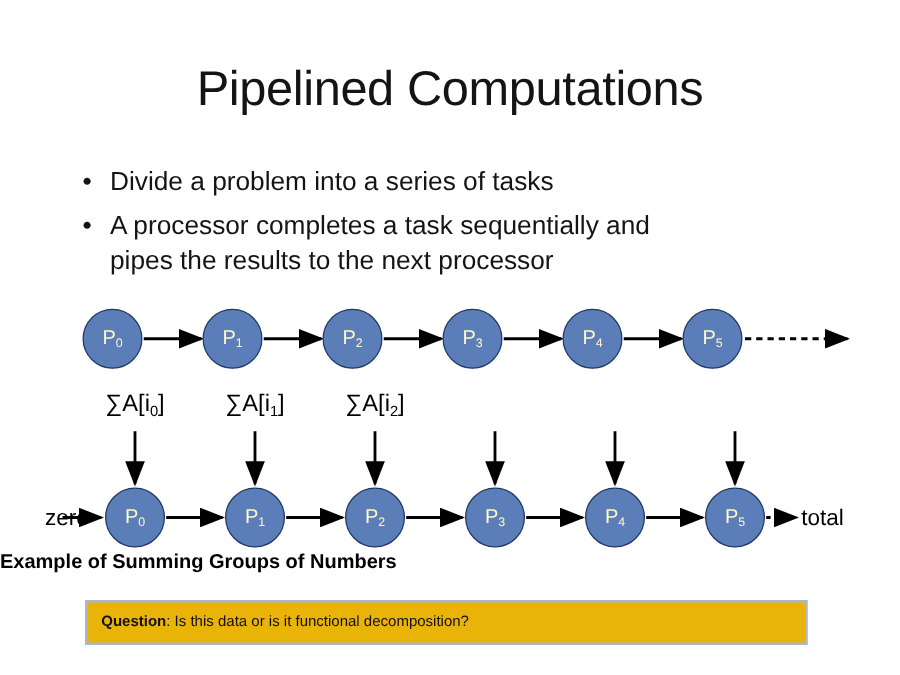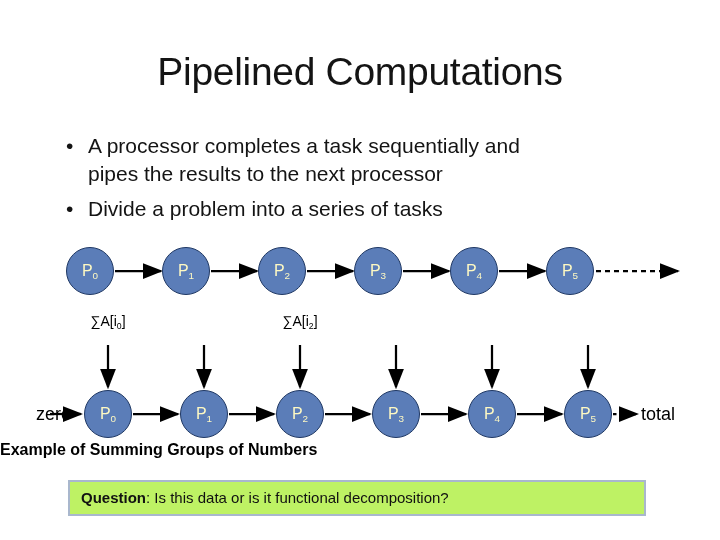--- a/index.html
+++ b/index.html
@@ -44,56 +44,56 @@
     box-sizing:border-box;
     display:flex;align-items:center;justify-content:center;
     font-size:16px;color:#fef9c3;
   }
   .node.top{top:9px;}
   .node.bottom{top:152px;}
   .sub{font-size:0.62em;vertical-align:-0.3em;}
 
   .sum-label{
     position:absolute;top:75px;width:80px;
-    text-align:center;font-size:14px;color:#000;
+    text-align:center;font-size:19px;color:#000;
   }
   .io-label{position:absolute;font-size:18px;color:#000;text-align:center;}
   .io-zero{left:8px;top:166px;width:40px;text-align:right;margin-left:23px;}
   .io-total{left:641px;top:166px;}
 
   .caption{
     position:absolute;top:203px;left:0;right:10px;
     text-align:left;font-size:16px;font-weight:700;color:#000;
   }
 
   .qbox{
     position:absolute;left:68px;top:480px;width:578px;height:36px;
     box-sizing:border-box;
-    background:#bef264;
+    background:#eab308;
     border:2px solid #a9b7cd;
-    font-size:15px;line-height:31px;
+    font-size:12px;line-height:31px;
     padding-left:11px;
     white-space:nowrap;
   }
   .qlabel{font-weight:700;}
 </style>
 </head>
 <body>
 
 <div class="slide">
 
   <h1 class="title">Pipelined Computations</h1>
 
   <ul class="bullets">
     <li>
+      <span class="line">Divide a problem into a series of tasks</span>
+    </li>
+    <li>
       <span class="line">A processor completes a task sequentially and</span>
       <span class="line">pipes the results to the next processor</span>
-    </li>
-    <li>
-      <span class="line">Divide a problem into a series of tasks</span>
     </li>
   </ul>
 
   <div class="diagram">
 
     <svg class="arrows" width="720" height="227" viewBox="0 0 720 227">
       <defs>
         <marker id="ah" markerWidth="9" markerHeight="7" refX="8" refY="3.5" orient="auto">
           <path d="M0,0 L9,3.5 L0,7 z" fill="#000"></path>
         </marker>
@@ -141,20 +141,21 @@
         <span><span>P</span><span class="sub">3</span></span>
       </div>
     <div class="node top" style="left: 450px; background: rgb(91, 125, 184); border-color: rgb(31, 56, 100);">
         <span><span>P</span><span class="sub">4</span></span>
       </div>
     <div class="node top" style="left: 546px; background: rgb(91, 125, 184); border-color: rgb(31, 56, 100);">
         <span><span>P</span><span class="sub">5</span></span>
       </div>
 
     <div class="sum-label" style="left:68px"><span>∑A[i</span><span class="sub">0</span><span>]</span></div>
+    <div class="sum-label" style="left:164px"><span>∑A[i</span><span class="sub">1</span><span>]</span></div>
     <div class="sum-label" style="left:260px"><span>∑A[i</span><span class="sub">2</span><span>]</span></div>
 
     <div class="node bottom" style="left: 84px; background: rgb(91, 125, 184); border-color: rgb(31, 56, 100);">
         <span><span>P</span><span class="sub">0</span></span>
       </div>
     <div class="node bottom" style="left: 180px; background: rgb(91, 125, 184); border-color: rgb(31, 56, 100);">
         <span><span>P</span><span class="sub">1</span></span>
       </div>
     <div class="node bottom" style="left: 276px; background: rgb(91, 125, 184); border-color: rgb(31, 56, 100);">
         <span><span>P</span><span class="sub">2</span></span>

